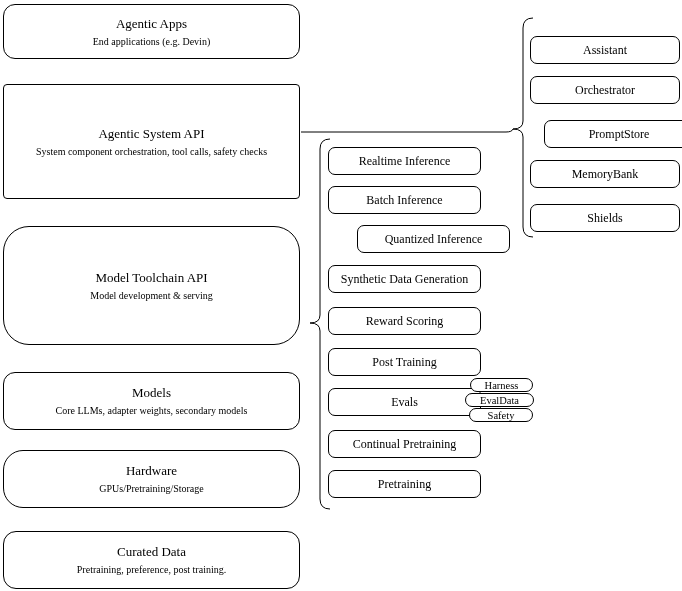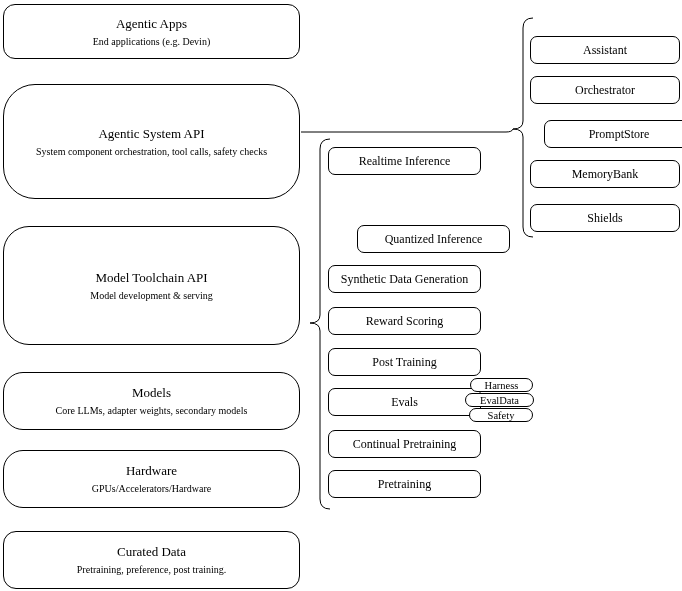--- a/index.html
+++ b/index.html
@@ -43,47 +43,50 @@
     <path d="M301,132 L506,132 Q512,132 513,129"></path>
     <path d="M330,139 Q320,139 320,149 L320,315 Q320,323 310,323 Q320,323 320,331 L320,499 Q320,509 330,509"></path>
     <path d="M533,18 Q523,18 523,28 L523,121 Q523,129 513,129 Q523,129 523,137 L523,227 Q523,237 533,237"></path>
   </svg>
 
   <div class="node" style="left:3px; top:4px; width:297px; height:55px; border-radius:12px;">
     <div class="title">Agentic Apps</div>
     <div class="subtitle">End applications (e.g. Devin)</div>
   </div>
 
-  <div class="node" style="left:3px; top:84px; width:297px; height:115px; border-radius:32px;">
+  <div class="node" style="left:3px; top:84px; width:297px; height:115px; border-radius:4px;">
     <div class="title">Agentic System API</div>
     <div class="subtitle">System component orchestration, tool calls, safety checks</div>
   </div>
 
   <div class="node" style="left:3px; top:226px; width:297px; height:119px; border-radius:26px;">
     <div class="title">Model Toolchain API</div>
     <div class="subtitle">Model development &amp; serving</div>
   </div>
 
-  <div class="node" style="left:3px; top:372px; width:297px; height:58px; border-radius:20px;">
+  <div class="node" style="left:3px; top:372px; width:297px; height:58px; border-radius:12px;">
     <div class="title">Models</div>
     <div class="subtitle">Core LLMs, adapter weights, secondary models</div>
   </div>
 
   <div class="node" style="left:3px; top:450px; width:297px; height:58px; border-radius:20px;">
     <div class="title">Hardware</div>
-    <div class="subtitle">GPUs/Accelerators/Hardware</div>
+    <div class="subtitle">GPUs/Pretraining/Storage</div>
   </div>
 
   <div class="node" style="left:3px; top:531px; width:297px; height:58px; border-radius:13px;">
     <div class="title">Curated Data</div>
     <div class="subtitle">Pretraining, preference, post training.</div>
   </div>
 
   <div class="leaf" style="left:328px; top:147px; width:153px; height:28px;">
     <span>Realtime Inference</span>
+  </div>
+  <div class="leaf" style="left:328px; top:186px; width:153px; height:28px;">
+    <span>Batch Inference</span>
   </div>
   <div class="leaf" style="left:328px; top:225px; width:153px; height:28px;margin-left:29px;">
     <span>Quantized Inference</span>
   </div>
   <div class="leaf" style="left:328px; top:265px; width:153px; height:28px;">
     <span>Synthetic Data Generation</span>
   </div>
   <div class="leaf" style="left:328px; top:307px; width:153px; height:28px;">
     <span>Reward Scoring</span>
   </div>

